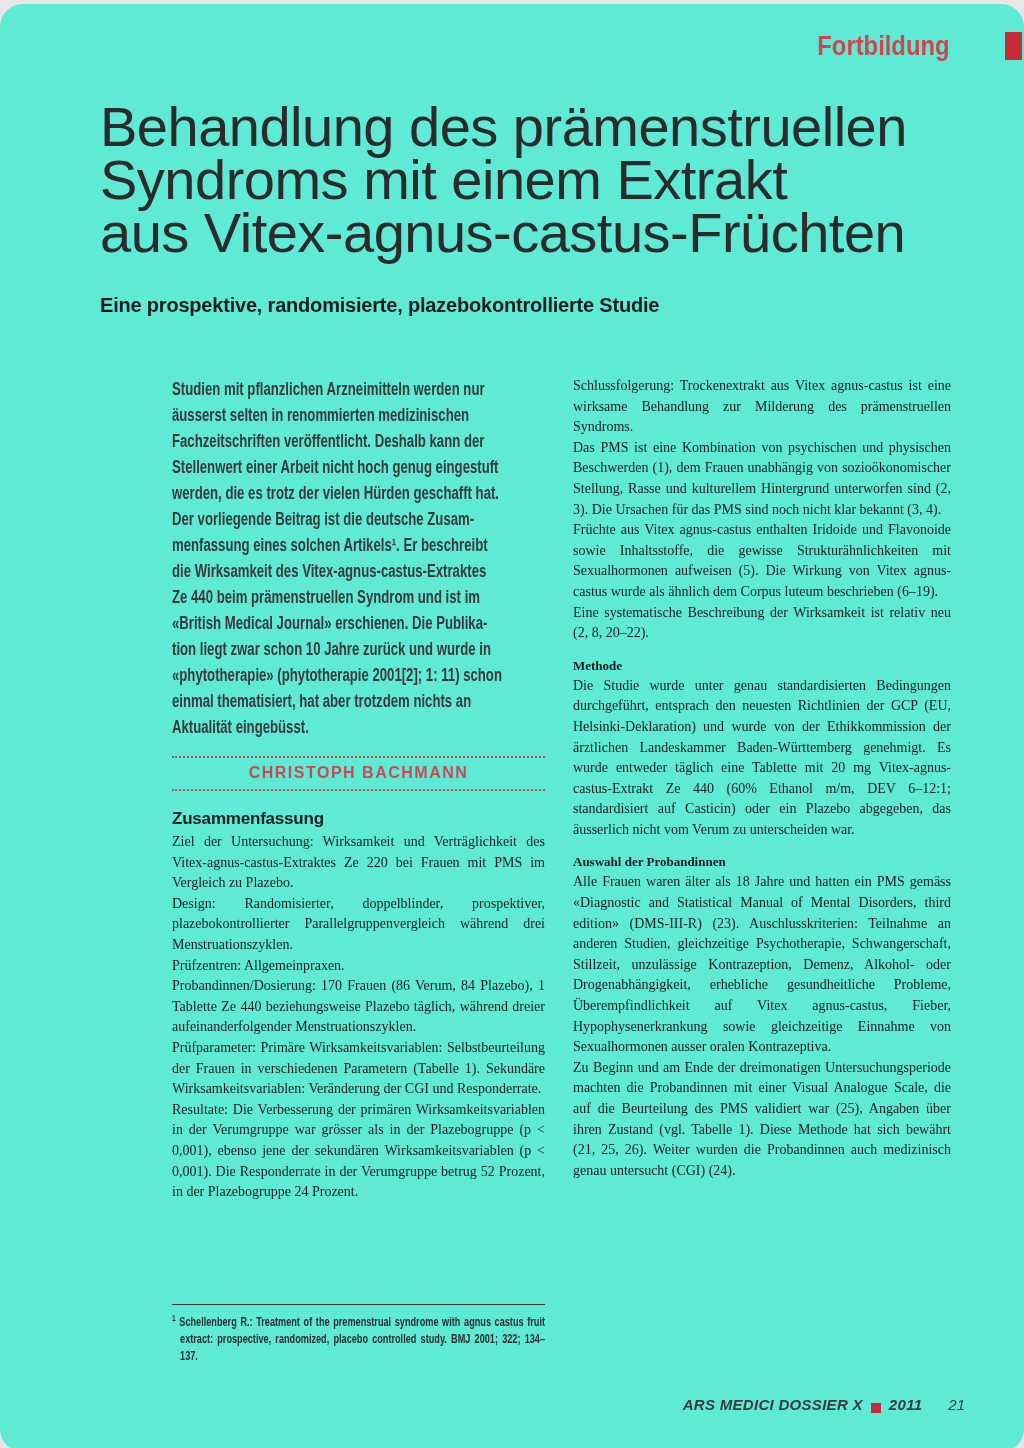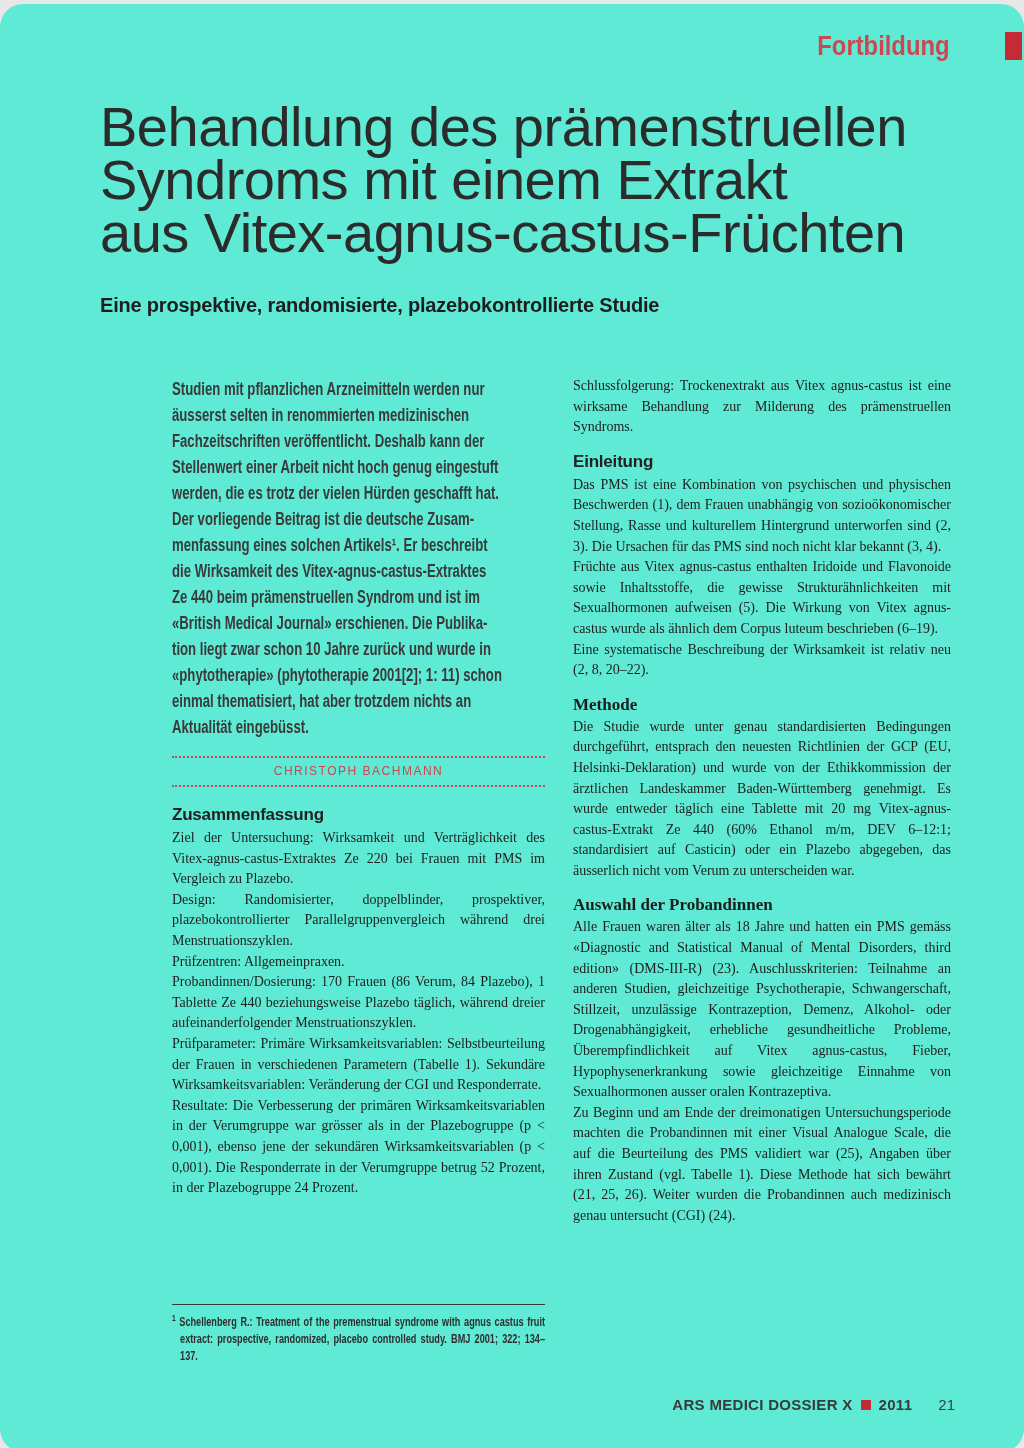--- a/index.html
+++ b/index.html
@@ -46,53 +46,53 @@
   }
   
   .author-block {
     margin-top:16px;
     border-top:2px dotted var(--accent,#d4474f);
     border-bottom:2px dotted var(--accent,#d4474f);
     padding:6px 0 7px;
   }
   .author-name {
     text-align:center; color:var(--accent,#d4474f);
-    font-size:12px; letter-spacing:1.5px; font-weight:400;
+    font-size:16px; letter-spacing:1.5px; font-weight:700;
   }
   
   .sans-heading {
     margin:18px 0 3px; font-size:17px; font-weight:700; color:#222222;
     letter-spacing:-0.2px;
   }
   .sans-heading.first { margin-top:14px; }
   .serif-heading {
     margin:14px 0 2px; font-family:"Liberation Serif", serif;
-    font-size:17px; font-weight:700; color:#1c1c1c;
+    font-size:13px; font-weight:700; color:#1c1c1c;
   }
   
   .serif {
     margin:0; font-family:"Liberation Serif", serif;
     font-size:14px; line-height:20.6px; color:#1e1e1e;
     text-align:justify;
   }
   
   .footnote { position:absolute; left:172px; top:1300px; width:373px; }
   .footnote-rule { border-top:1.5px solid #3a3a3a; margin-bottom:5px; width:373px; }
   .footnote-inner {
     width:510px; transform:scaleX(0.7314); transform-origin:top left;
   }
   .footnote-text {
     margin:0; font-size:12.5px; line-height:17px; font-weight:700; color:#2e2e2e;
     text-align:justify; text-indent:-11px; padding-left:11px;
   }
   .footnote-text sup { font-size:9px; font-weight:700; }
   
   .footer {
-    position:absolute; top:1392px; right:69px;
-    display:flex; align-items:center; white-space:nowrap;
+    position:absolute; top:1392px; right:59px;
+    display:flex; align-items:flex-end; white-space:nowrap;font-style:italic;
   }
   .footer-journal, .footer-year {
     font-size:15px; font-weight:700; color:#3a3a3a; letter-spacing:0.3px;
   }
   .footer-square {
     display:inline-block; width:10px; height:10px; margin:0 8px;
     background:var(--marker,#c52b35);
   }
   .page-number {
     margin-left:26px; font-size:15px; font-weight:400; color:#3d3d3d;
@@ -138,21 +138,20 @@
       <p class="serif">Design: Randomisierter, doppelblinder, prospektiver, plazebokontrollierter Parallelgruppenvergleich während drei Menstruationszyklen.</p>
       <p class="serif">Prüfzentren: Allgemeinpraxen.</p>
       <p class="serif">Probandinnen/Dosierung: 170 Frauen (86 Verum, 84 Plazebo), 1 Tablette Ze 440 beziehungsweise Plazebo täglich, während dreier aufeinanderfolgender Menstruationszyklen.</p>
       <p class="serif">Prüfparameter: Primäre Wirksamkeitsvariablen: Selbstbeurteilung der Frauen in verschiedenen Parametern (Tabelle 1). Sekundäre Wirksamkeitsvariablen: Veränderung der CGI und Responderrate.</p>
       <p class="serif">Resultate: Die Verbesserung der primären Wirksamkeitsvariablen in der Verumgruppe war grösser als in der Plazebogruppe (p &lt; 0,001), ebenso jene der sekundären Wirksamkeitsvariablen (p &lt; 0,001). Die Responderrate in der Verumgruppe betrug 52 Prozent, in der Plazebogruppe 24 Prozent.</p>
     </div>
 
     <div class="col-right">
       <p class="serif">Schlussfolgerung: Trockenextrakt aus Vitex agnus-castus ist eine wirksame Behandlung zur Milderung des prämenstruellen Syndroms.</p>
 
-      <div class="sans-heading first">Einleitung</div>
       <p class="serif">Das PMS ist eine Kombination von psychischen und physischen Beschwerden (1), dem Frauen unabhängig von sozioökonomischer Stellung, Rasse und kulturellem Hintergrund unterworfen sind (2, 3). Die Ursachen für das PMS sind noch nicht klar bekannt (3, 4).</p>
       <p class="serif">Früchte aus Vitex agnus-castus enthalten Iridoide und Flavonoide sowie Inhaltsstoffe, die gewisse Strukturähnlichkeiten mit Sexualhormonen aufweisen (5). Die Wirkung von Vitex agnus-castus wurde als ähnlich dem Corpus luteum beschrieben (6–19).</p>
       <p class="serif">Eine systematische Beschreibung der Wirksamkeit ist relativ neu (2, 8, 20–22).</p>
 
       <div class="serif-heading">Methode</div>
       <p class="serif">Die Studie wurde unter genau standardisierten Bedingungen durchgeführt, entsprach den neuesten Richtlinien der GCP (EU, Helsinki-Deklaration) und wurde von der Ethikkommission der ärztlichen Landeskammer Baden-Württemberg genehmigt. Es wurde entweder täglich eine Tablette mit 20 mg Vitex-agnus-castus-Extrakt Ze 440 (60% Ethanol m/m, DEV 6–12:1; standardisiert auf Casticin) oder ein Plazebo abgegeben, das äusserlich nicht vom Verum zu unterscheiden war.</p>
 
       <div class="serif-heading">Auswahl der Probandinnen</div>
       <p class="serif">Alle Frauen waren älter als 18 Jahre und hatten ein PMS gemäss «Diagnostic and Statistical Manual of Mental Disorders, third edition» (DMS-III-R) (23). Auschlusskriterien: Teilnahme an anderen Studien, gleichzeitige Psychotherapie, Schwangerschaft, Stillzeit, unzulässige Kontrazeption, Demenz, Alkohol- oder Drogenabhängigkeit, erhebliche gesundheitliche Probleme, Überempfindlichkeit auf Vitex agnus-castus, Fieber, Hypophysenerkrankung sowie gleichzeitige Einnahme von Sexualhormonen ausser oralen Kontrazeptiva.</p>
       <p class="serif">Zu Beginn und am Ende der dreimonatigen Untersuchungsperiode machten die Probandinnen mit einer Visual Analogue Scale, die auf die Beurteilung des PMS validiert war (25), Angaben über ihren Zustand (vgl. Tabelle 1). Diese Methode hat sich bewährt (21, 25, 26). Weiter wurden die Probandinnen auch medizinisch genau untersucht (CGI) (24).</p>

